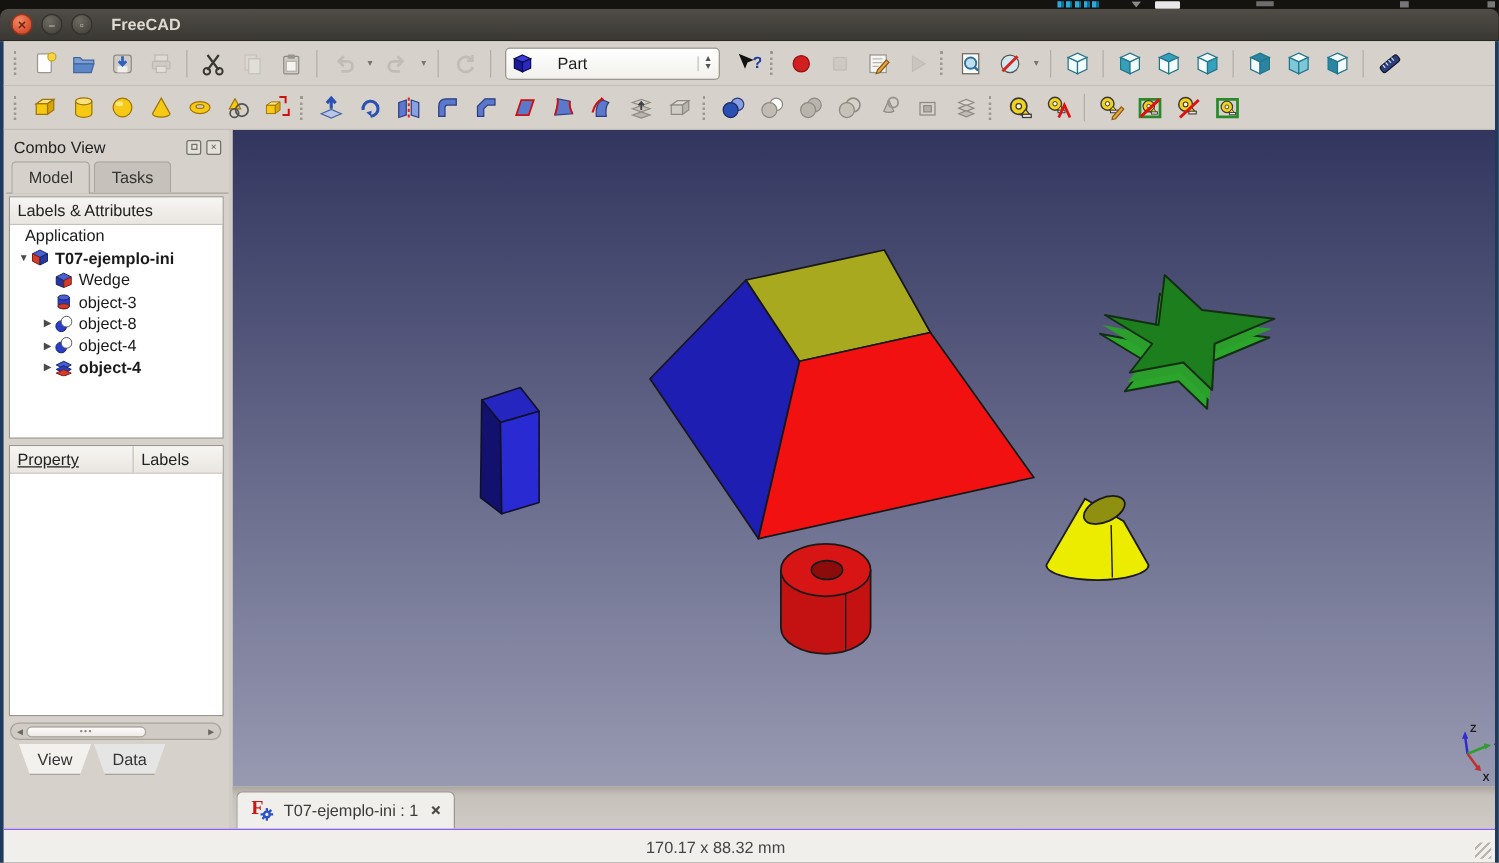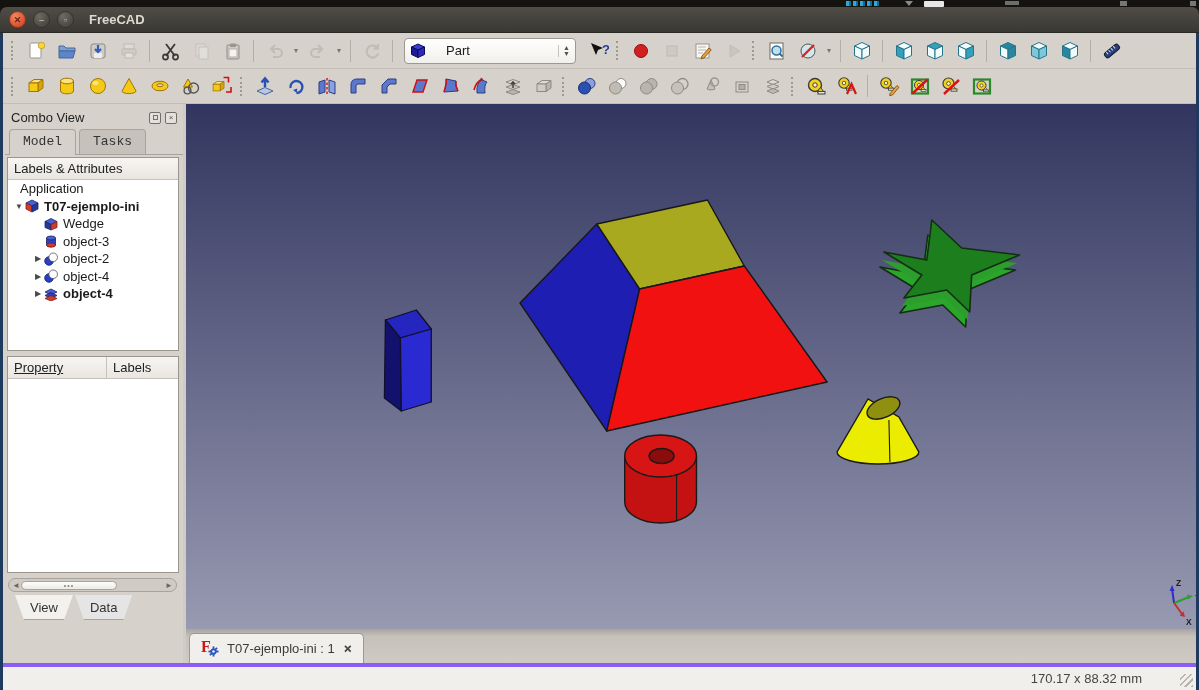--- a/index.html
+++ b/index.html
@@ -43,21 +43,21 @@
   .rightcol { flex:1; display:flex; flex-direction:column; min-width:0; }
 
   .dock-title { height:23px; display:flex; align-items:center; padding:0 6px; color:#222; }
   .dock-title .t { flex:1; }
   .mini-btn { width:12px; height:12px; border:1px solid #72706a; border-radius:2px; margin-left:4px;
     display:flex; align-items:center; justify-content:center; font-size:8px; color:#55534d; background:#e4e1db; }
   .mini-btn .sq { width:5px; height:5px; border:1px solid #72706a; }
 
   .dock-tabs { height:26px; display:flex; align-items:flex-end; padding-left:4px; border-bottom:1px solid #a8a49c; }
   .dock-tab { padding:4px 13px 5px; border:1px solid #a8a49c; border-bottom:none; border-radius:4px 4px 0 0;
-    background:#c6c2bb; color:#333; margin-right:3px;font-family:Liberation Mono, monospace; }
+    background:#c6c2bb; color:#333; margin-right:3px; }
   .dock-tab.active { background:#d6d2cb; margin-bottom:-1px; padding-bottom:6px; }
 
   .tree-box { margin:2px 4px 0 2px; height:194px; background:#fff; border:1px solid #9a968e; overflow:hidden; }
   .tree-header { height:22px; background:linear-gradient(#f7f5f2,#e9e6e1); border-bottom:1px solid #c6c2bb;
     display:flex; align-items:center; padding:0 6px; color:#222; }
   .tree-row { height:17.5px; display:flex; align-items:center; color:#1a1a1a; white-space:nowrap; }
   .tree-row .exp { width:12px; font-size:8px; color:#4a4a4a; text-align:center; flex:none; }
   .tree-row .ticon { width:15px; height:14px; margin-right:4px; flex:none; }
   .tree-row .ticon svg { width:14px; height:14px; }
   .tree-row.bold .tlabel { font-weight:bold; }
@@ -87,22 +87,22 @@
   
   .mdi-bar { height:34px; background:linear-gradient(#a9a59e,#c6c2bb 22%,#cfcbc4); display:flex; align-items:flex-end; padding-left:3px; }
   .mdi-tab { height:30px; background:#f1efec; border:1px solid #9d9990; border-bottom:none; border-radius:5px 5px 0 0;
     display:flex; align-items:center; gap:8px; padding:0 11px; color:#3a3a3a; }
   .fc-logo { position:relative; width:18px; height:17px; }
   .fc-logo .f { position:absolute; left:0; top:-2px; color:#cc1613; font-weight:900; font-size:16px; font-family:"Liberation Serif",serif; }
   .fc-logo svg { position:absolute; right:0; bottom:0; width:11px; height:11px; }
   .xclose { display:inline-block; transform:rotate(45deg); font-weight:900; font-size:16px; color:#4c4a45; line-height:14px; }
 
   
-  .statusbar { height:27px; background:#f1efec; border-top:4px solid #8b5cf6; display:flex; align-items:center;
-    justify-content:flex-end; padding-right:54px; color:#454545; position:relative; }
+  .statusbar { height:27px; background:#f1efec; border-top:1px solid #8b5cf6; display:flex; align-items:center;
+    justify-content:center; padding-right:54px; color:#454545; position:relative; }
   .grip-corner { position:absolute; right:3px; bottom:3px; width:13px; height:13px;
     background:repeating-linear-gradient(135deg, transparent 0 3px, #b9b5ad 3px 4.5px); }
 </style>
 </head>
 <body>
 
 <div class="desktop-strip">
   <span class="deco" style="left:846px;width:34px;height:5px;background:repeating-linear-gradient(90deg,#2fa9db 0 3px,#0b6e96 3px 5px,transparent 5px 7px);"></span>
   <span class="deco" style="left:905px;width:8px;height:5px;background:#8a8a8a;clip-path:polygon(0 0,100% 0,50% 100%);"></span>
   <span class="deco" style="left:924px;width:20px;height:6px;background:#e8e8e8;border-radius:1px;"></span>
@@ -587,21 +587,21 @@
                     <ellipse cx="7" cy="4" rx="4.5" ry="2" fill="#4a5fd0" stroke="#17246e" stroke-width="0.8"></ellipse>
                   </svg></span>
   <span class="tlabel">object-3</span>
               </div>
               <div class="tree-row d2">
                 <span class="exp">▶</span>
   <span class="ticon"><svg viewBox="0 0 14 14">
                     <circle cx="5" cy="9" r="4.3" fill="#2a3ec8" stroke="#17246e" stroke-width="0.8"></circle>
                     <circle cx="9.2" cy="5.3" r="4.3" fill="#fdfdfd" stroke="#555" stroke-width="0.8"></circle>
                   </svg></span>
-  <span class="tlabel">object-2</span>
+  <span class="tlabel">object-8</span>
               </div>
               <div class="tree-row d2">
                 <span class="exp">▶</span>
   <span class="ticon"><svg viewBox="0 0 14 14">
                     <circle cx="5" cy="9" r="4.3" fill="#2a3ec8" stroke="#17246e" stroke-width="0.8"></circle>
                     <circle cx="9.2" cy="5.3" r="4.3" fill="#fdfdfd" stroke="#555" stroke-width="0.8"></circle>
                   </svg></span>
   <span class="tlabel">object-4</span>
               </div>
               <div class="tree-row d2 bold">

